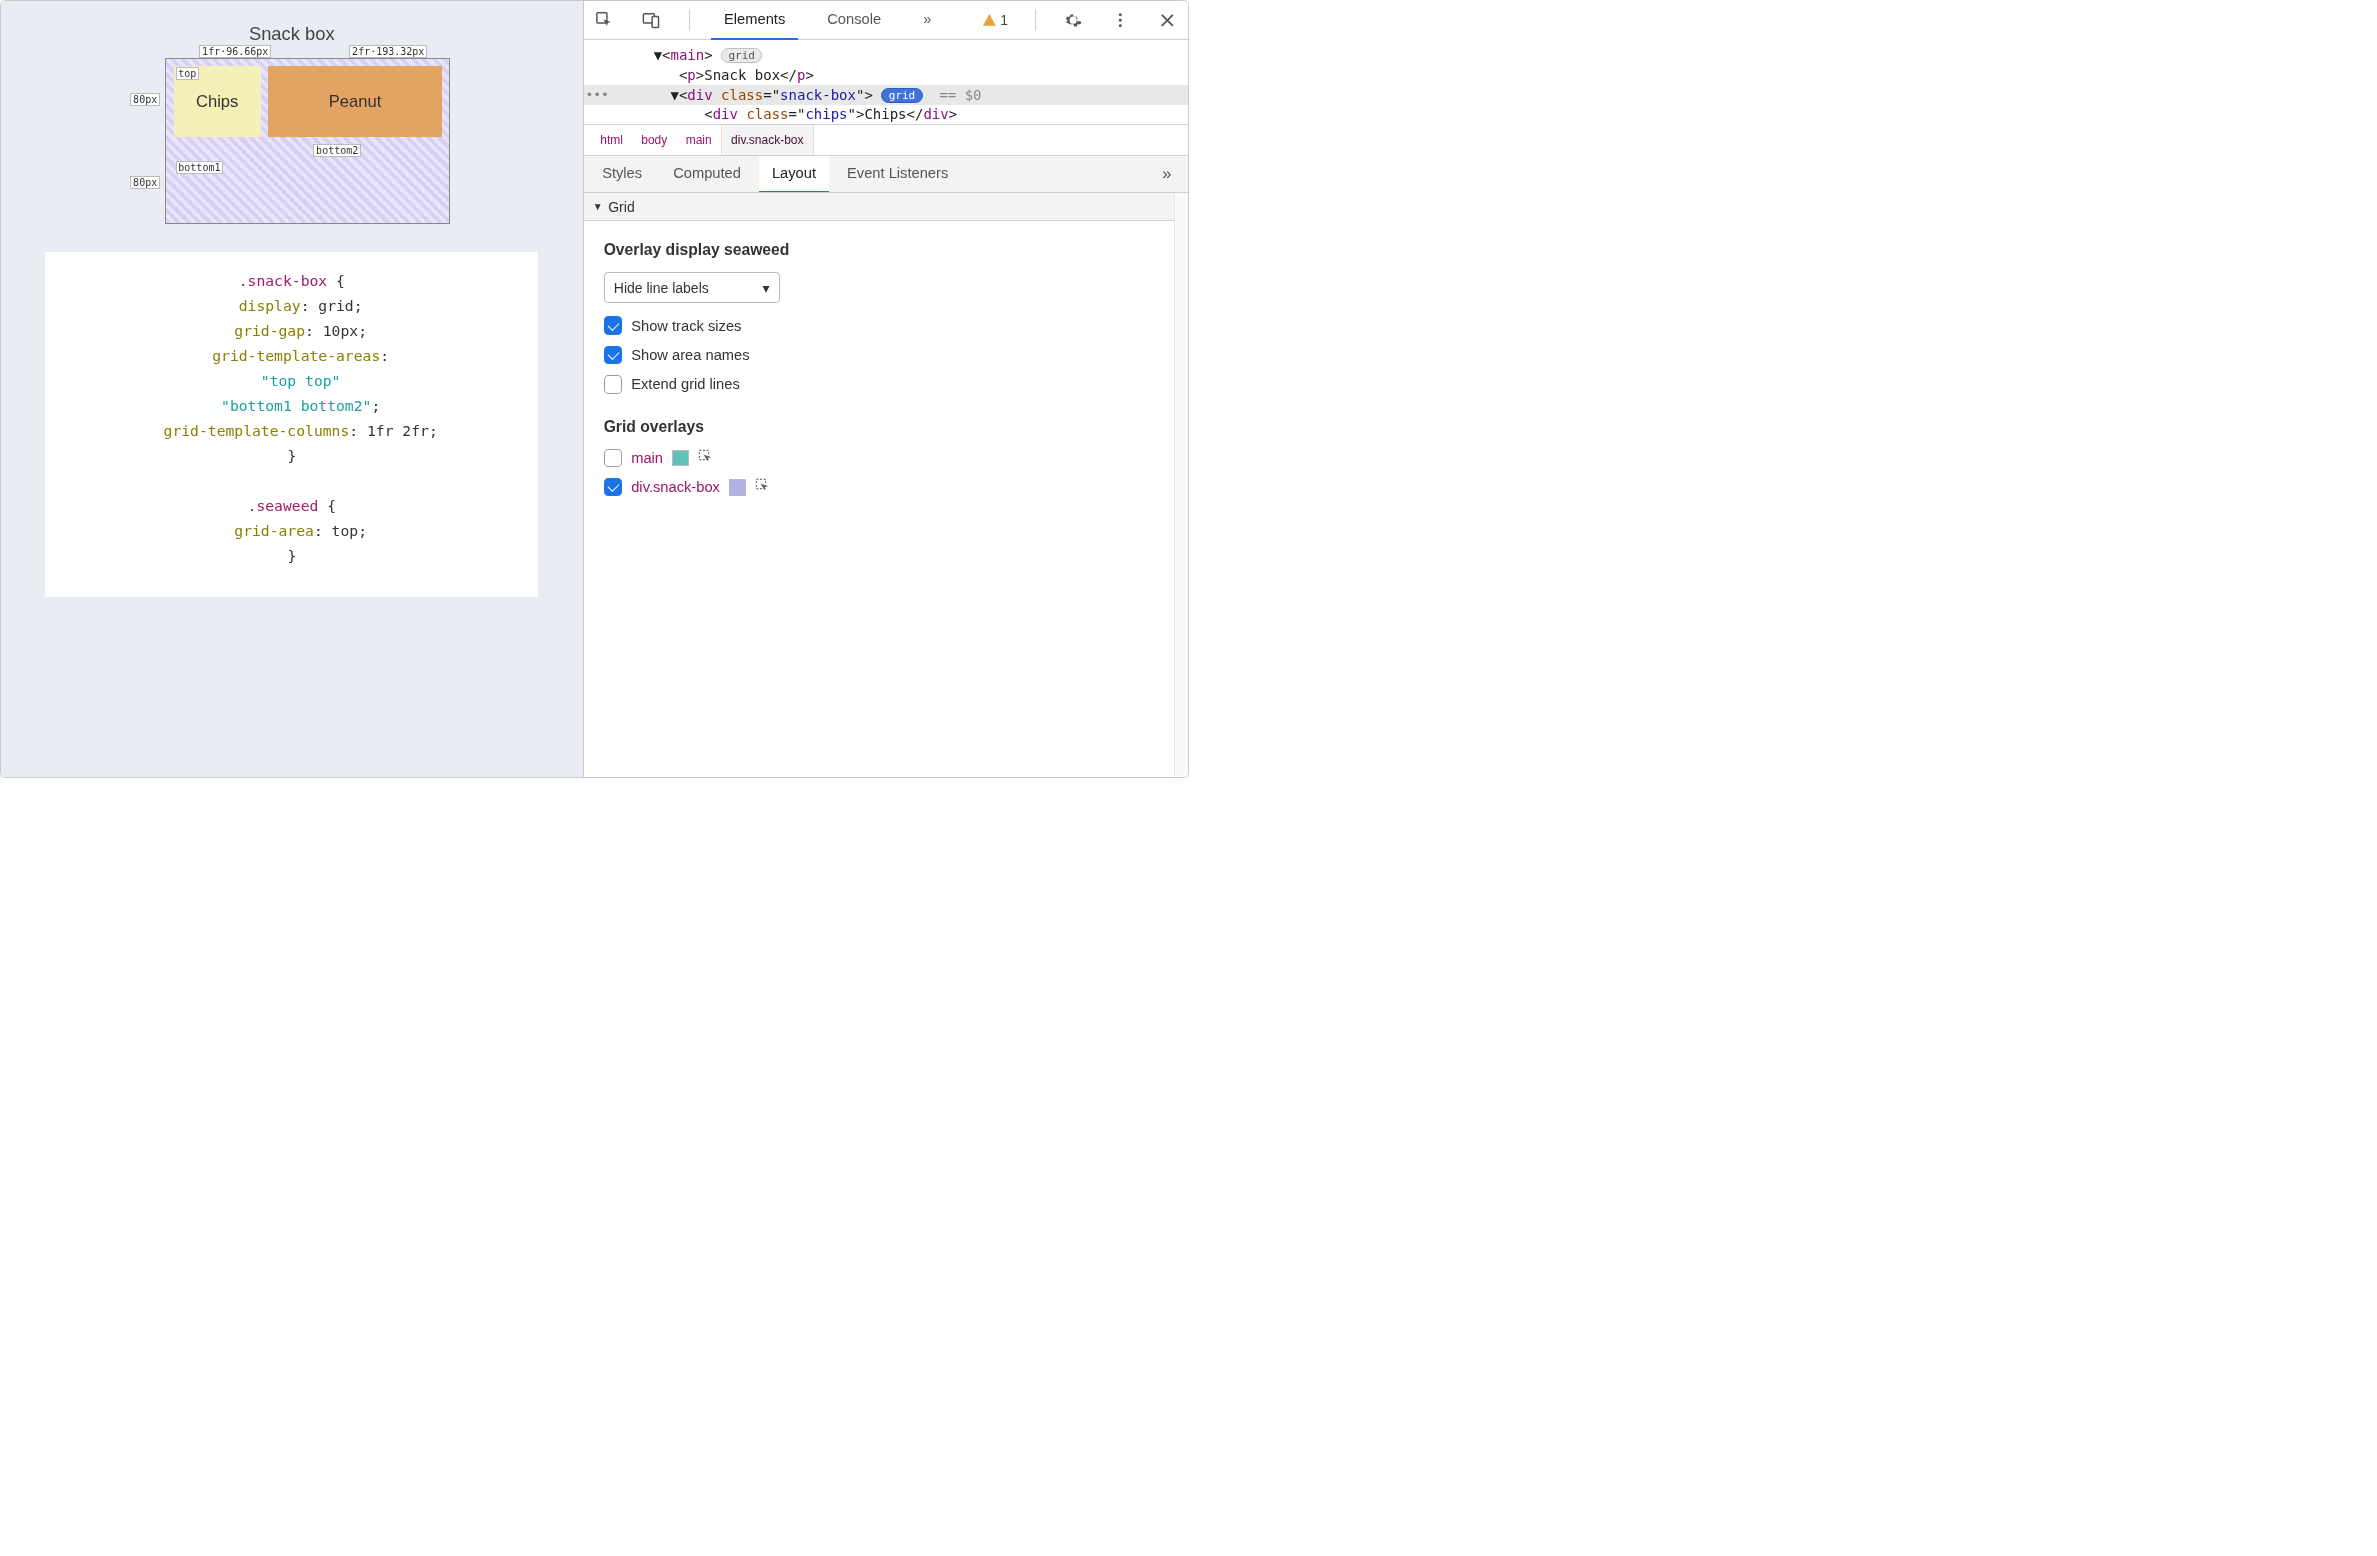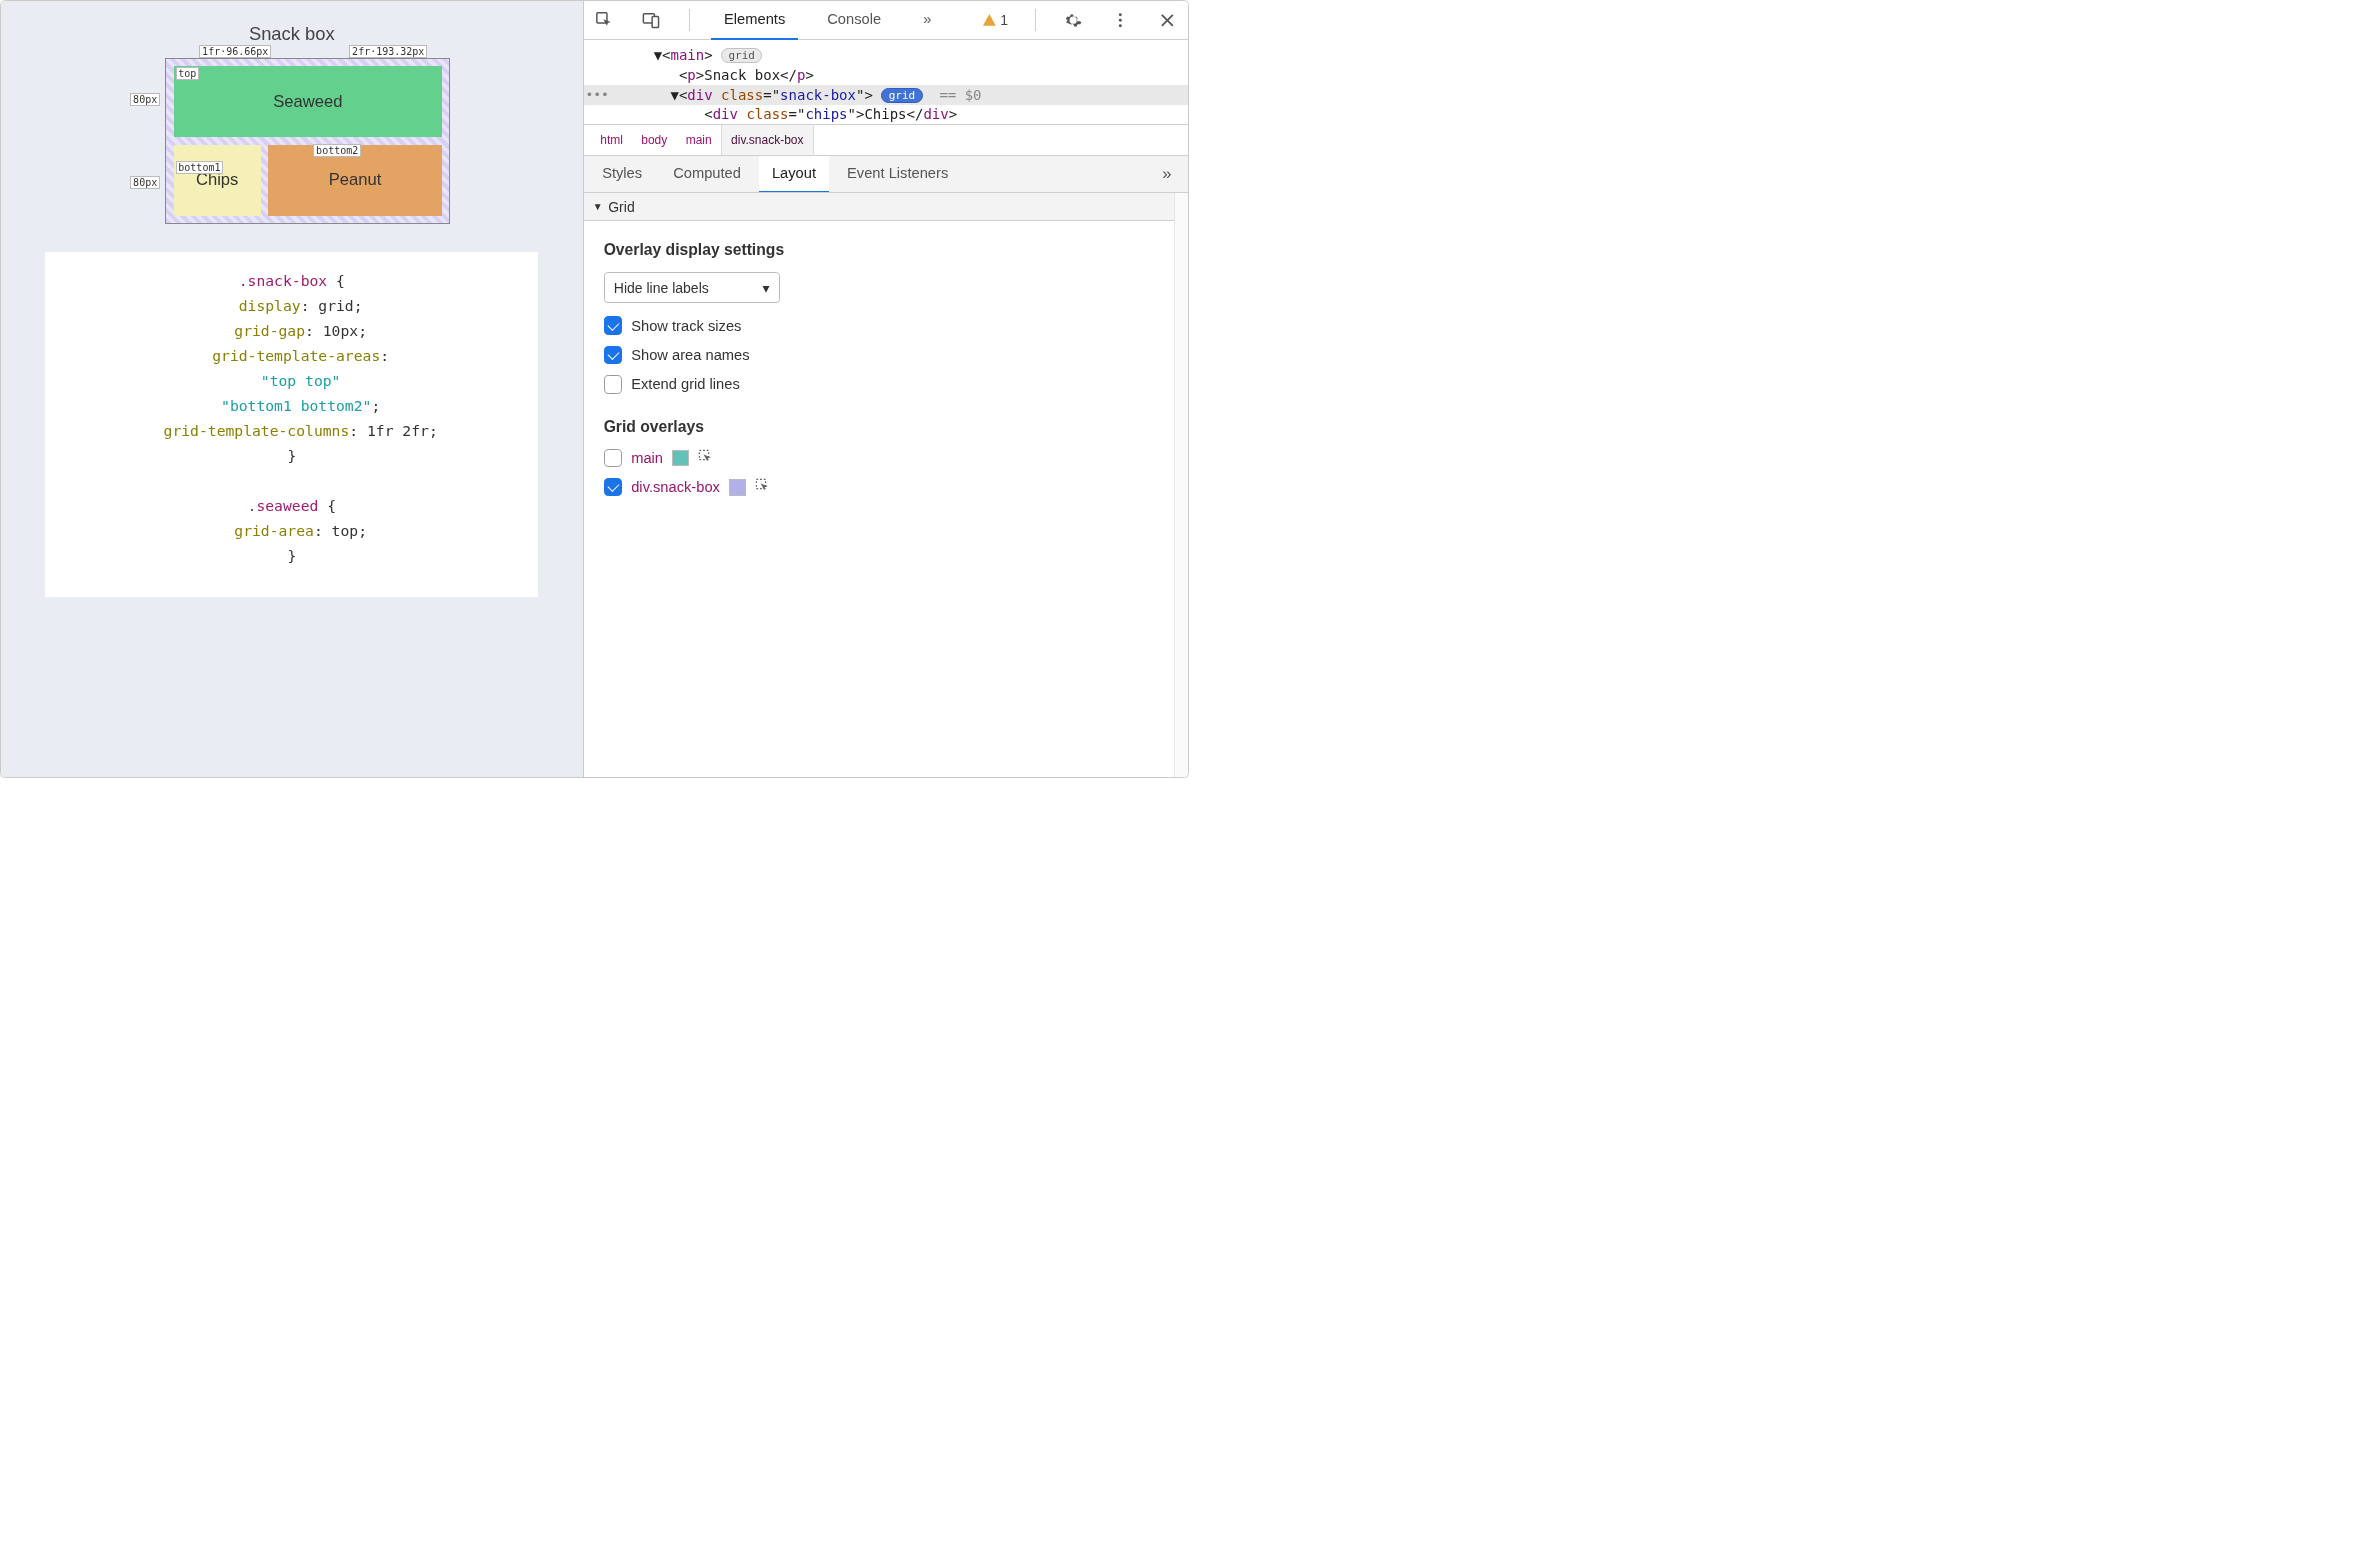--- a/index.html
+++ b/index.html
@@ -286,21 +286,20 @@
     <div class="grid-preview-wrap">
       <span class="col-label c1">1fr·96.66px</span>
       <span class="col-label c2">2fr·193.32px</span>
       <span class="row-label r1">80px</span>
       <span class="row-label r2">80px</span>
 
       <div class="grid-preview">
         <span class="area-name atop">top</span>
         <span class="area-name ab1">bottom1</span>
         <span class="area-name ab2">bottom2</span>
-        <div class="cell seaweed">Seaweed</div>
         <div class="cell chips">Chips</div>
         <div class="cell peanut">Peanut</div>
       </div>
     </div>
 
     <div class="code-block"><span class="sel">.snack-box</span> {
   <span class="prop">display</span>: <span class="val">grid</span>;
   <span class="prop">grid-gap</span>: <span class="val">10px</span>;
   <span class="prop">grid-template-areas</span>:
   <span class="str">"top top"</span>
@@ -380,21 +379,21 @@
       <div class="stab-more">»</div>
     </div>
 
     <div class="panel">
       <div class="panel-scroll">
         <div class="section-hdr">
           <span class="tri">▼</span>
           <span>Grid</span>
         </div>
         <div class="section-body">
-          <div class="group-hdr">Overlay display settings</div>
+          <div class="group-hdr">Overlay display seaweed</div>
           <div class="dropdown">
             <span>Hide line labels</span>
             <span>▾</span>
           </div>
           <div class="row">
             <span class="cbox checked"></span>
             <span>Show track sizes</span>
           </div>
           <div class="row">
             <span class="cbox checked"></span>

